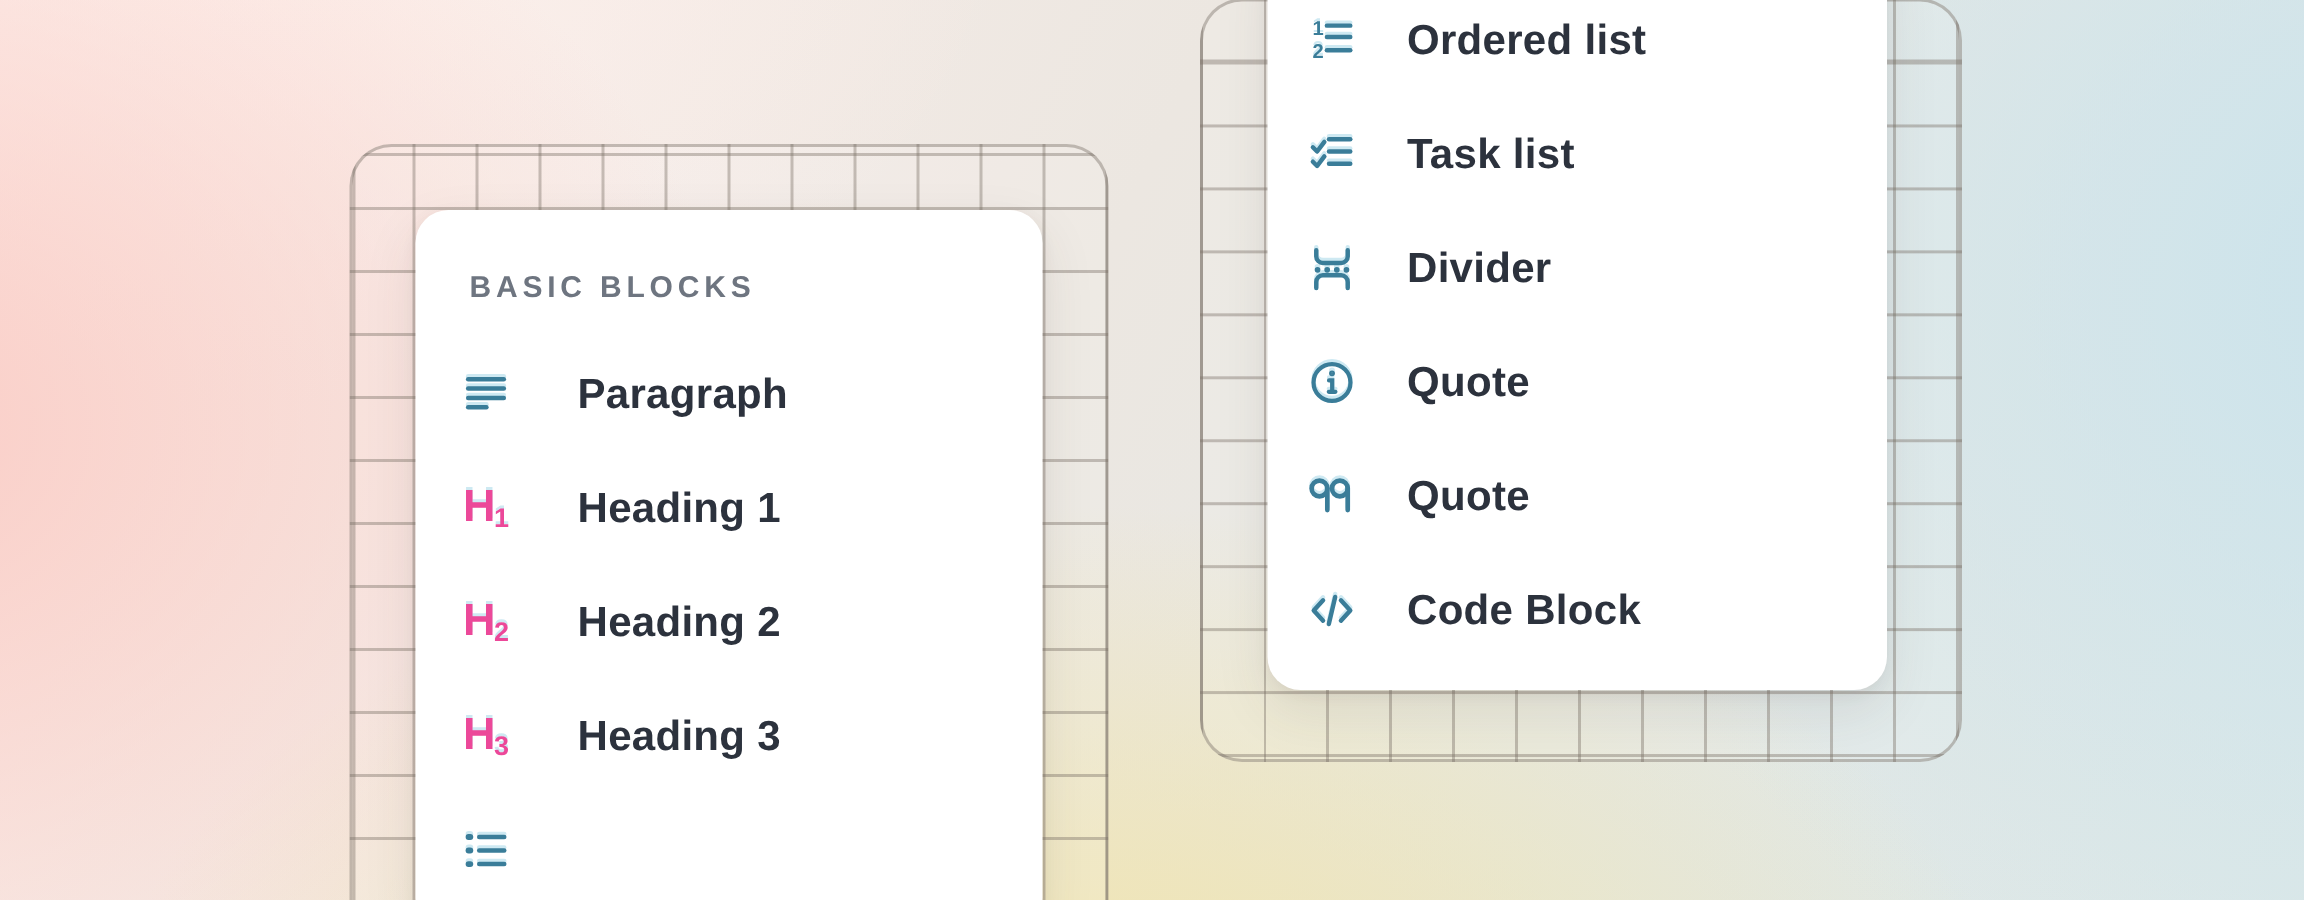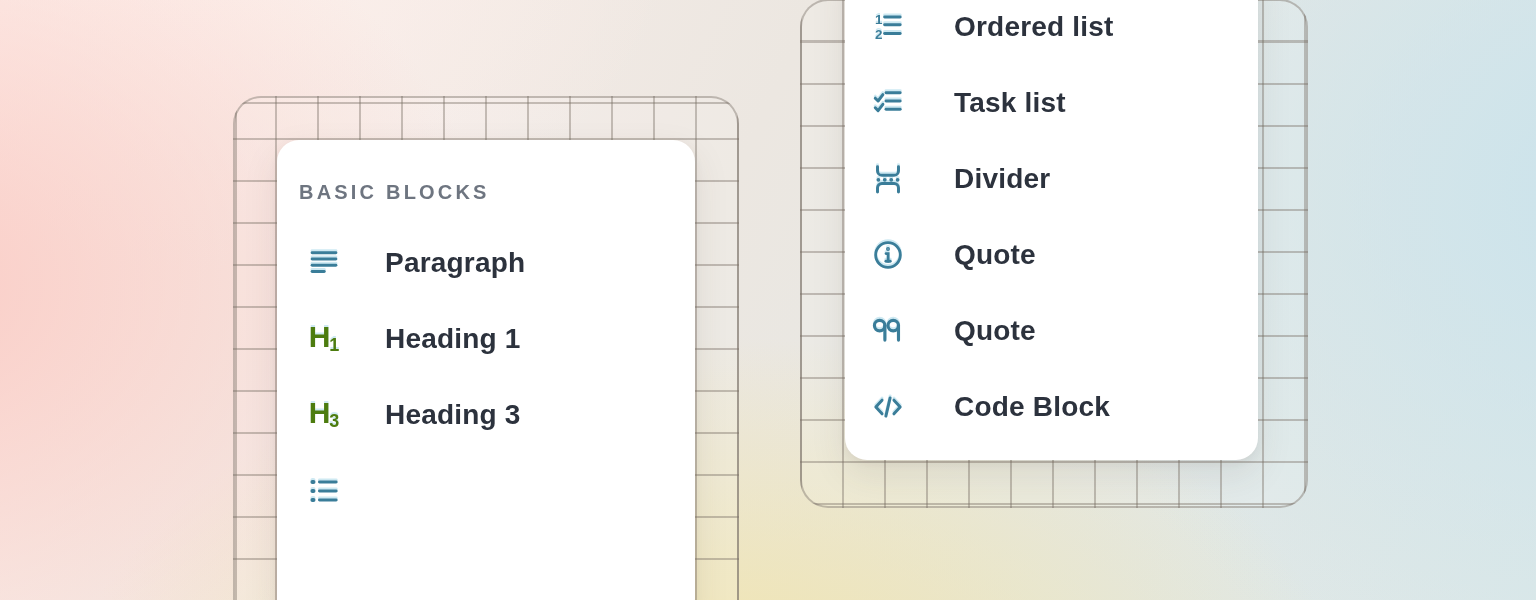--- a/index.html
+++ b/index.html
@@ -26,50 +26,50 @@
   }
   .grid-left{left:233px;top:96px;width:502px;height:540px;}
   .grid-right{left:800px;top:-1px;width:504px;height:505px;}
   .card{
     position:absolute;background:#ffffff;border-radius:22px;
     box-shadow:0 14px 36px rgba(70,55,45,0.10), 0 3px 10px rgba(70,55,45,0.06);
   }
   .card-left{left:277px;top:140px;width:418px;height:480px;}
   .card-right{left:845px;top:-44px;width:413px;height:504px;}
   .card-title{
-    margin:42px 0 0 22px;
+    margin:42px 0 0 36px;
     font-size:20px;font-weight:700;letter-spacing:3.2px;
     color:#6e7580;line-height:20px;
   }
   .rows{margin-top:23px;}
   .card-right .rows{margin-top:33px;}
   .menu-row{
     display:flex;align-items:center;height:76px;cursor:pointer;
   }
   .card-left .menu-row{padding-left:29px;}
   .card-right .menu-row{padding-left:25px;}
   .icon-box{
     width:36px;height:36px;flex:0 0 36px;
     display:flex;align-items:center;justify-content:center;
     filter:drop-shadow(0 -2px 0 rgba(198,229,240,0.85));
   }
   .icon-box svg{display:block;}
   .hglyph{
-    color:#4d7c0f;font-size:30px;font-weight:600;line-height:34px;
+    color:#ec4899;font-size:30px;font-weight:600;line-height:34px;
     letter-spacing:-1px;
   }
   .hglyph sub{
     font-size:18px;font-weight:700;vertical-align:baseline;
     position:relative;top:4px;left:0px;letter-spacing:0;
   }
   .row-label{
     margin-left:43px;
     font-size:28px;font-weight:600;color:#2c323d;letter-spacing:0.2px;
   }
-  .card-right .row-label{margin-left:48px;}
+  .card-right .row-label{margin-left:32px;}
 </style>
 </head>
 <body>
 
 <div class="grid-panel grid-left"></div>
 <div class="grid-panel grid-right"></div>
 
 <div class="card card-left">
   <div class="card-title">BASIC BLOCKS</div>
   <div class="rows">
@@ -86,20 +86,26 @@
       <span class="row-label">Paragraph</span>
     </div>
 
     <div class="menu-row">
       <span class="icon-box">
         <span class="hglyph"><span>H</span><sub>1</sub></span>
       </span>
       <span class="row-label">Heading 1</span>
     </div>
 
+    <div class="menu-row">
+      <span class="icon-box">
+        <span class="hglyph"><span>H</span><sub>2</sub></span>
+      </span>
+      <span class="row-label">Heading 2</span>
+    </div>
 
     <div class="menu-row">
       <span class="icon-box">
         <span class="hglyph"><span>H</span><sub>3</sub></span>
       </span>
       <span class="row-label">Heading 3</span>
     </div>
 
     <div class="menu-row">
       <span class="icon-box">

